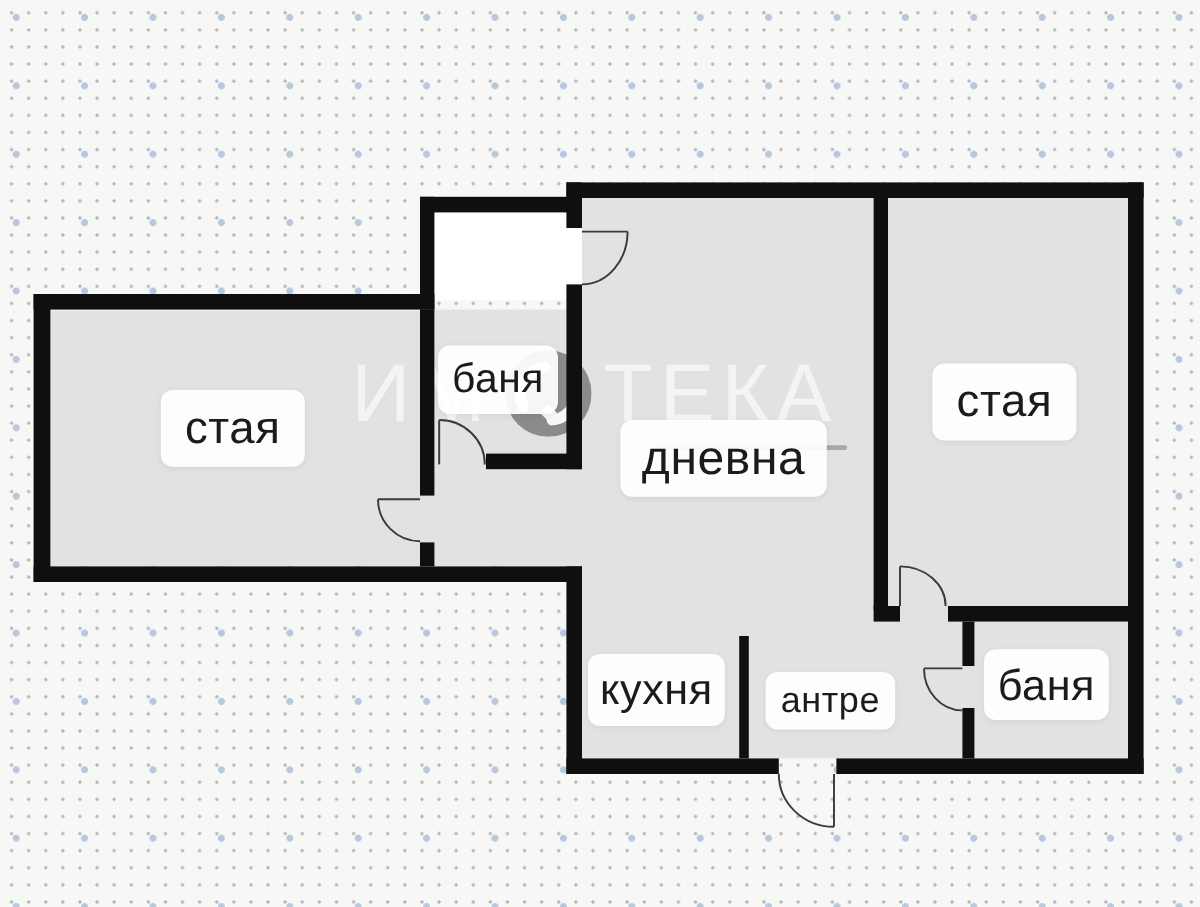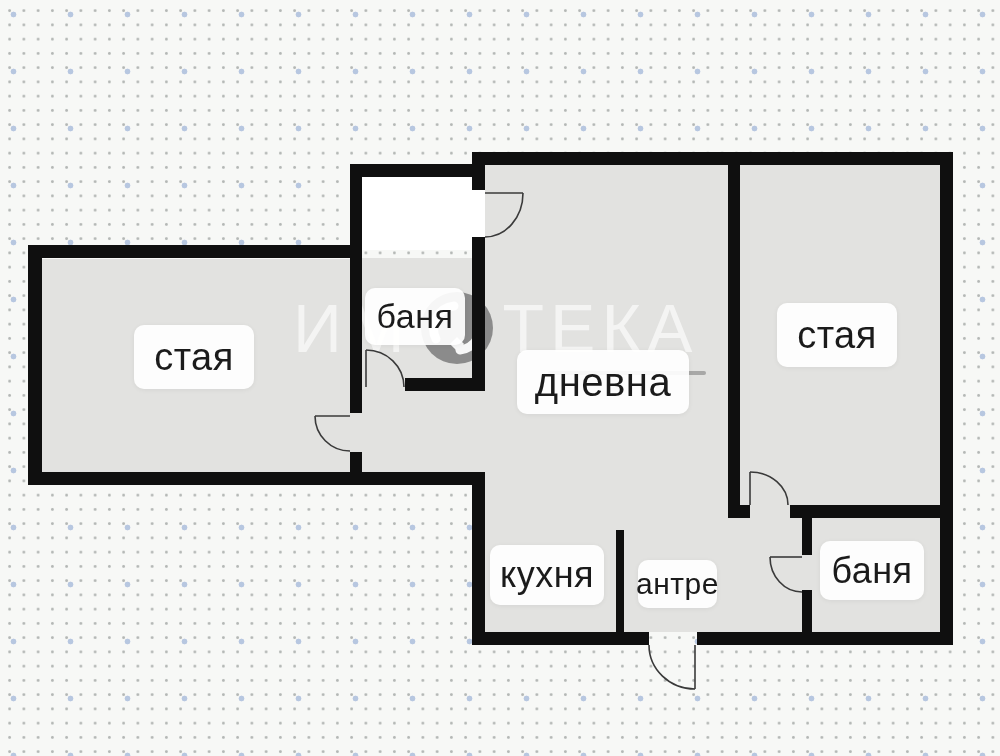--- a/index.html
+++ b/index.html
@@ -23,21 +23,21 @@
     background:rgba(255,255,255,0.92);border-radius:10px;
     color:#1b1b1b;font-weight:500;letter-spacing:0.5px;
     box-shadow:0 1px 5px rgba(0,0,0,0.06);
   }
   .lbl-terrace{left:358px;top:183px;width:120px;height:50px;font-size:31px;}
   .lbl-bath-top{left:365px;top:288px;width:100px;height:57px;font-size:34px;}
   .lbl-room-left{left:134px;top:325px;width:120px;height:64px;font-size:38px;}
   .lbl-living{left:517px;top:350px;width:172px;height:64px;font-size:40px;}
   .lbl-room-right{left:777px;top:303px;width:120px;height:64px;font-size:38px;}
   .lbl-kitchen{left:490px;top:545px;width:114px;height:60px;font-size:36px;}
-  .lbl-hall{left:638px;top:560px;width:79px;height:48px;font-size:30px;}
+  .lbl-hall{left:638px;top:560px;width:108px;height:48px;font-size:30px;}
   .lbl-bath-bottom{left:820px;top:541px;width:104px;height:59px;font-size:36px;}
   .watermark{
     position:absolute;left:293px;top:292px;height:72px;z-index:2;
     display:flex;align-items:center;gap:10px;pointer-events:none;
   }
   .wm-text{
     font-size:68px;font-weight:400;letter-spacing:6px;
     color:rgba(255,255,255,0.62);line-height:72px;white-space:nowrap;
   }
   .wm-logo{width:72px;height:72px;flex:0 0 auto;opacity:0.75;}

